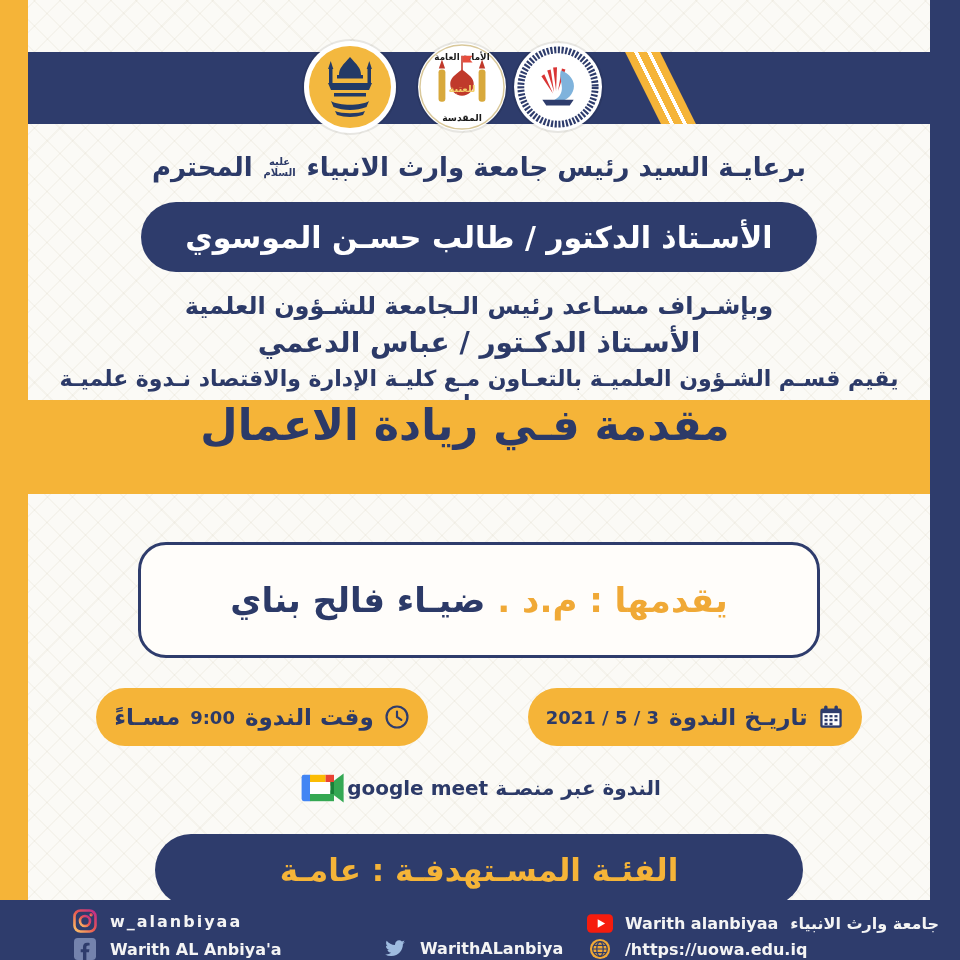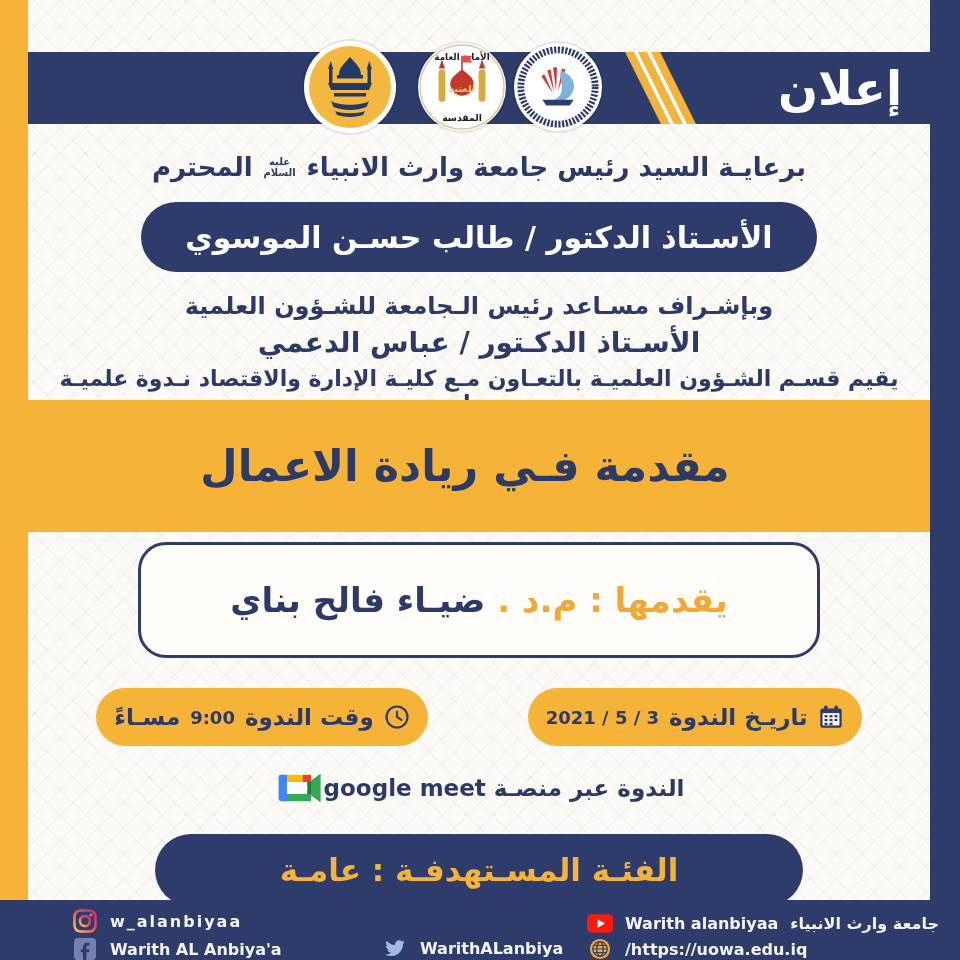--- a/index.html
+++ b/index.html
@@ -32,36 +32,36 @@
   .honorific{display:inline-block;width:34px;font-size:10px;line-height:1.1;font-weight:bold;text-align:center;}
 
   .president-pill{top:202px;}
   .president-pill .pill{margin:0 auto;width:676px;height:70px;background:#2e3c6c;border-radius:35px;
     display:flex;align-items:center;justify-content:center;color:#fff;font-size:30px;font-weight:bold;direction:rtl;}
 
   .supervision{top:292px;font-size:24px;font-weight:bold;direction:rtl;}
   .supervisor{top:326px;font-size:28px;font-weight:bold;direction:rtl;}
   .organizer{top:366px;font-size:22px;font-weight:bold;direction:rtl;}
 
-  .title-band{position:absolute;left:0;right:30px;top:400px;height:132px;background:#f5b438;
-    display:flex;align-items:center;justify-content:center;}
+  .title-band{position:absolute;left:0;right:30px;top:400px;height:94px;background:#f5b438;
+    display:flex;justify-content:center;}
   .title-band .t{color:#2c3a68;font-size:43px;font-weight:bold;direction:rtl;}
 
   .presenter-box{top:542px;}
   .presenter-box .box{margin:0 auto;width:676px;height:110px;background:#fffdfa;border:3px solid #2e3c6c;border-radius:28px;
     display:flex;align-items:center;justify-content:center;direction:rtl;gap:12px;font-size:34px;font-weight:bold;}
   .presenter-box .lbl{color:#f0a936;}
   .presenter-box .nm{color:#2c3a68;}
 
   .pills-row{top:688px;direction:rtl;gap:100px;}
   .ypill{height:58px;background:#f5b438;border-radius:29px;display:flex;align-items:center;direction:rtl;
     padding:0 18px;gap:10px;color:#2c3a68;font-weight:bold;font-size:23px;}
   .ypill .val{font-size:18px;}
 
-  .meet-row{top:764px;direction:rtl;color:#2c3a68;font-size:23px;font-weight:bold;}
+  .meet-row{top:764px;direction:rtl;color:#2c3a68;font-size:20px;font-weight:bold;}
 
   .target-row{top:822px;}
   .target-row .pill{margin:12px auto;width:648px;height:72px;background:#2e3c6c;border-radius:36px;
     display:flex;align-items:center;justify-content:center;color:#f5b438;font-size:31px;font-weight:bold;direction:rtl;}
 
   
   .footer{position:absolute;left:0;bottom:0;width:960px;height:60px;background:#2e3c6c;display:flex;align-items:flex-end;
     padding-left:72px;box-sizing:border-box;color:#f4f4f4;}
   .fcol{display:flex;flex-direction:column;justify-content:center;gap:5px;}
   .fcol1{flex:0 0 310px;}
@@ -75,21 +75,20 @@
 </head>
 <body>
 
 <div class="poster">
 
   <div class="side-left"></div>
   <div class="side-right"></div>
 
   <div class="top-band">
     <div class="slash"></div>
-    <div class="announce">إعلان</div>
   </div>
 
   <div class="logos">
     <span class="logo logo1">
       <svg width="92" height="92" viewBox="0 0 92 92">
         <circle cx="46" cy="46" r="45" fill="#ffffff"></circle>
         <circle cx="46" cy="46" r="41" fill="#f3b83f"></circle>
         <g fill="#233a66">
           <path d="M46 16c7 8 11 11 11 18H35c0-7 4-10 11-18z"></path>
           <rect x="33" y="34" width="26" height="3.5"></rect>

